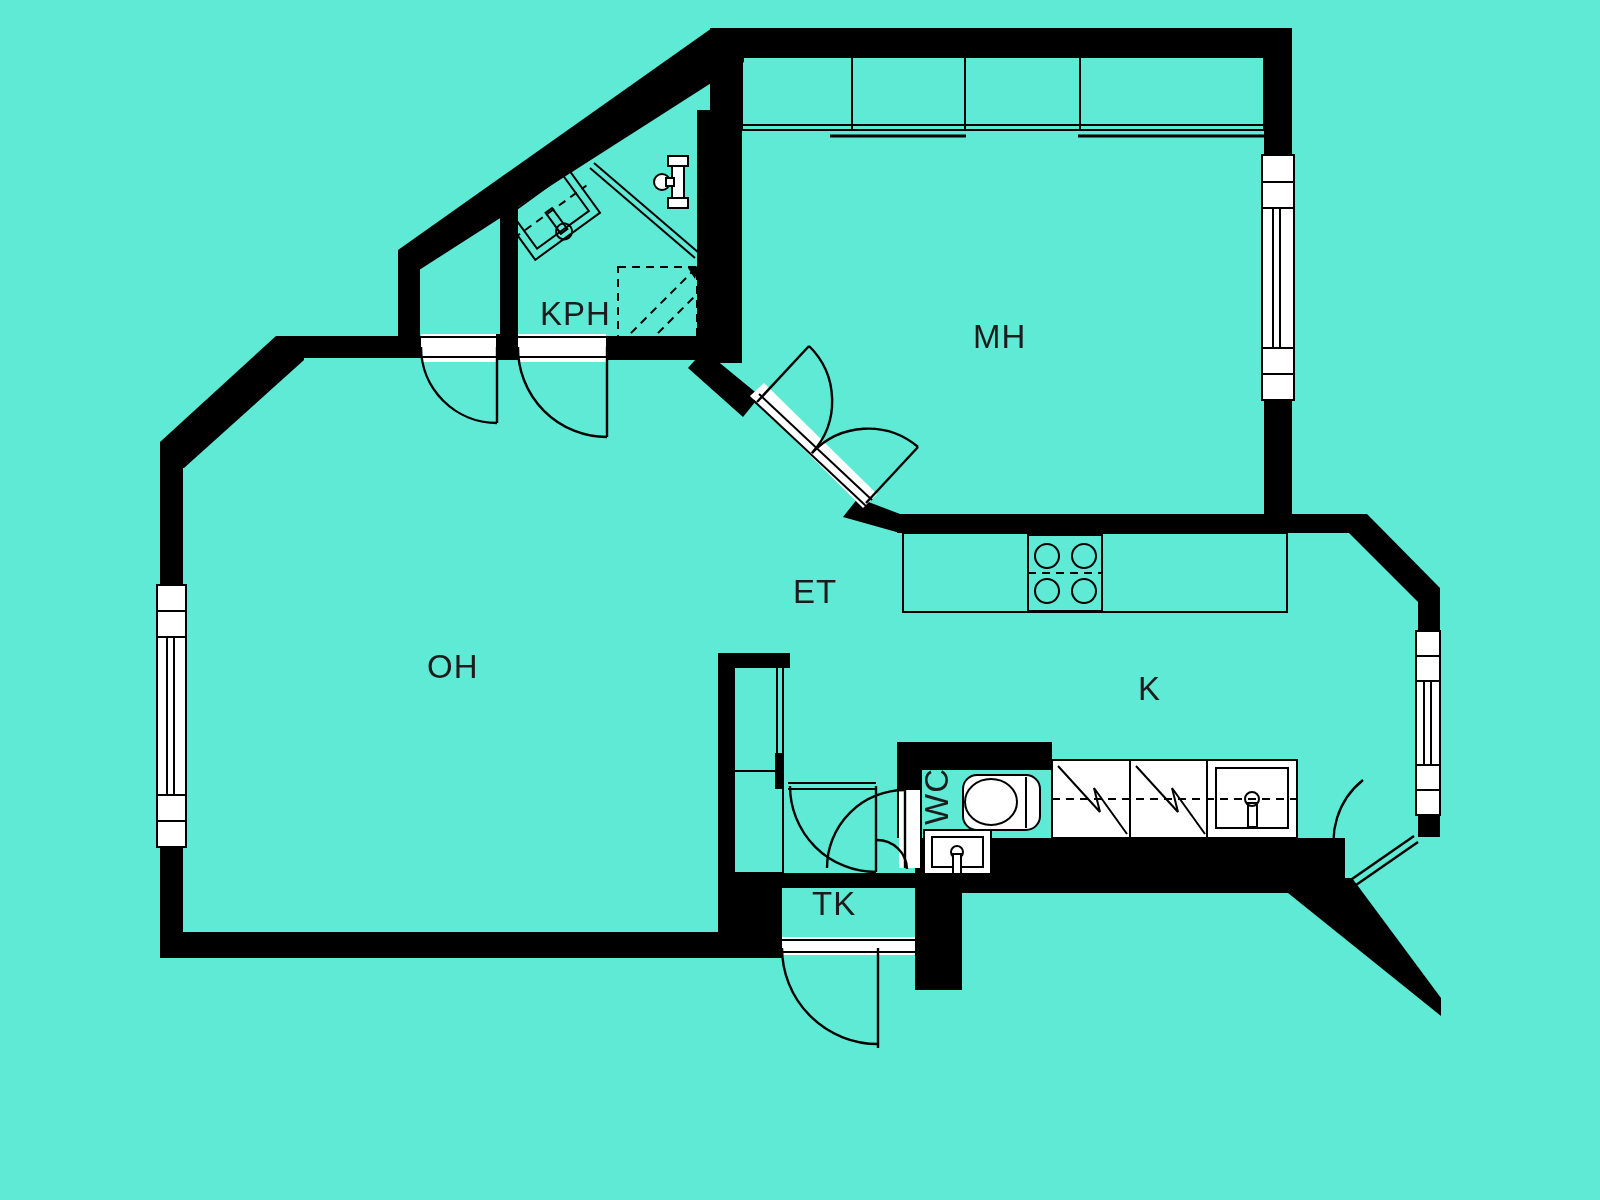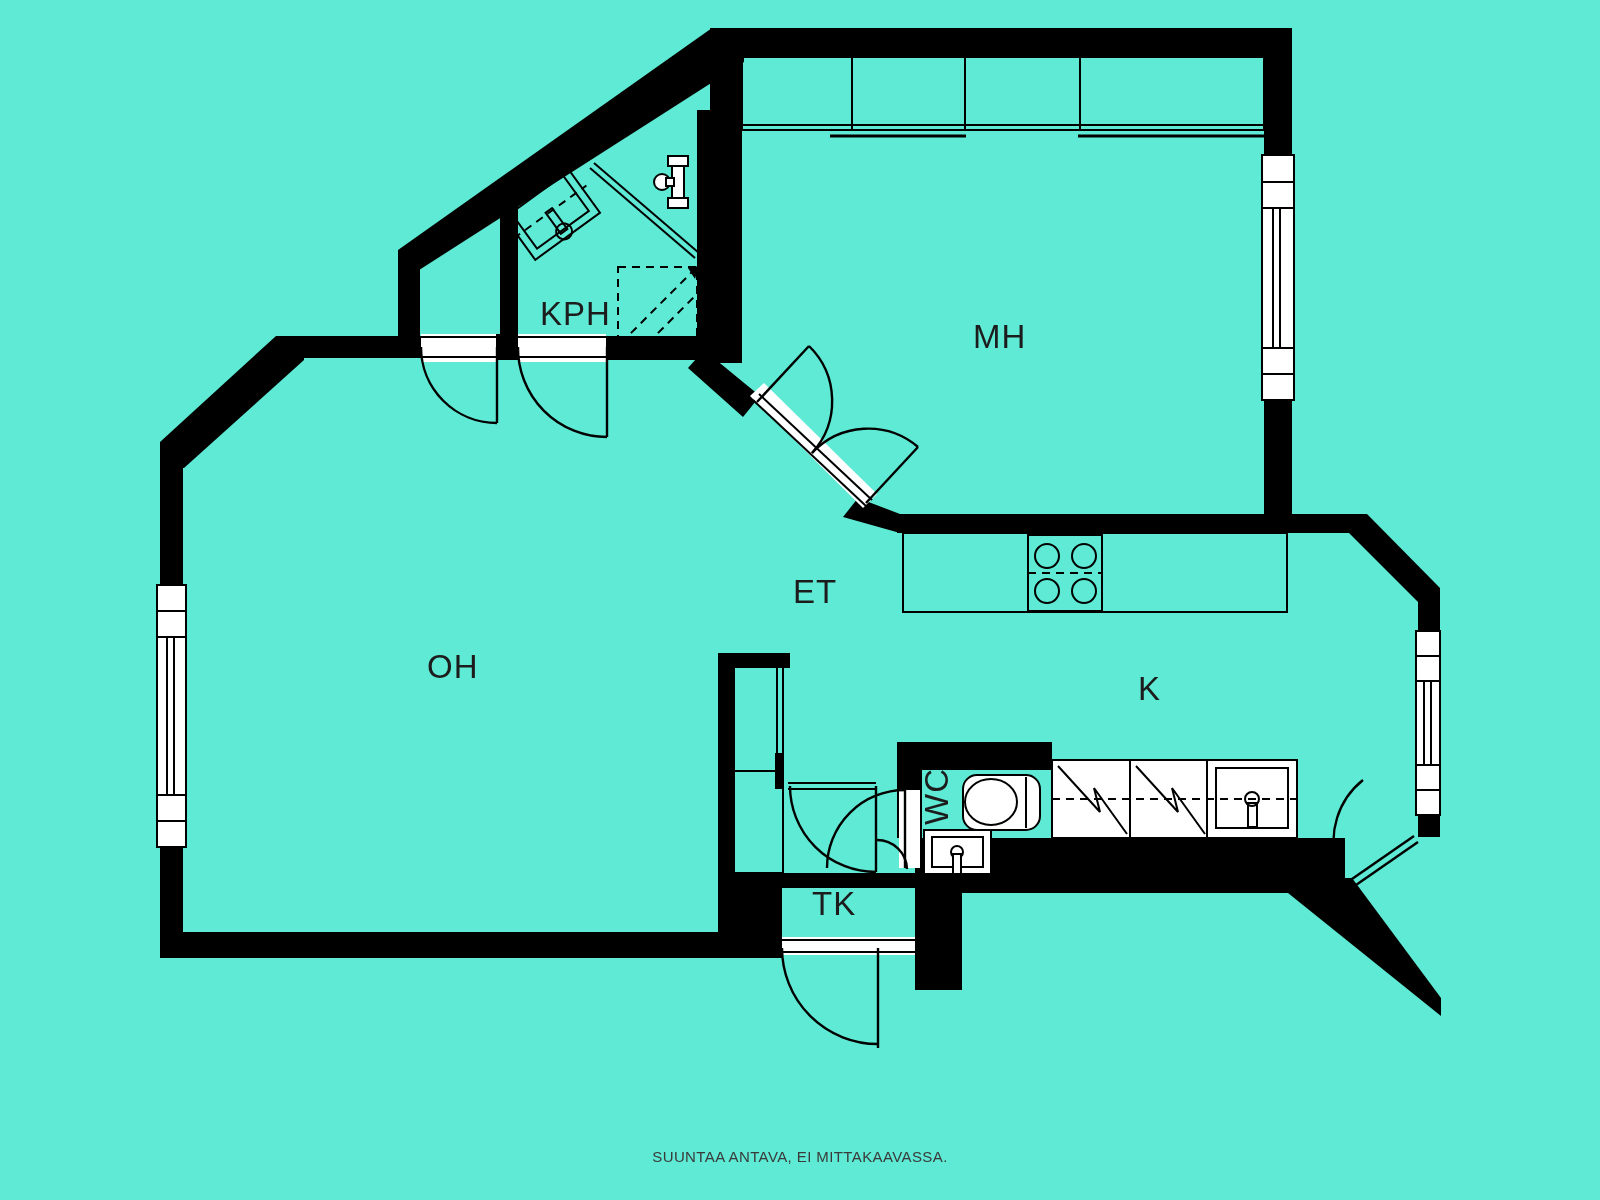--- a/index.html
+++ b/index.html
@@ -240,14 +240,13 @@
 
   <text class="room-label" x="540" y="325">KPH</text>
   <text class="room-label" x="973" y="348">MH</text>
   <text class="room-label" x="793" y="603">ET</text>
   <text class="room-label" x="427" y="678">OH</text>
   <text class="room-label" x="1138" y="700">K</text>
   <text class="room-label" x="948" y="825" font-size="30" transform="rotate(-90 948 825)">WC</text>
   <text class="room-label" x="812" y="915">TK</text>
 </svg>
 
-  <div id="disclaimer">SUUNTAA ANTAVA, EI MITTAKAAVASSA.</div>
 </div>
 
 </body></html>

